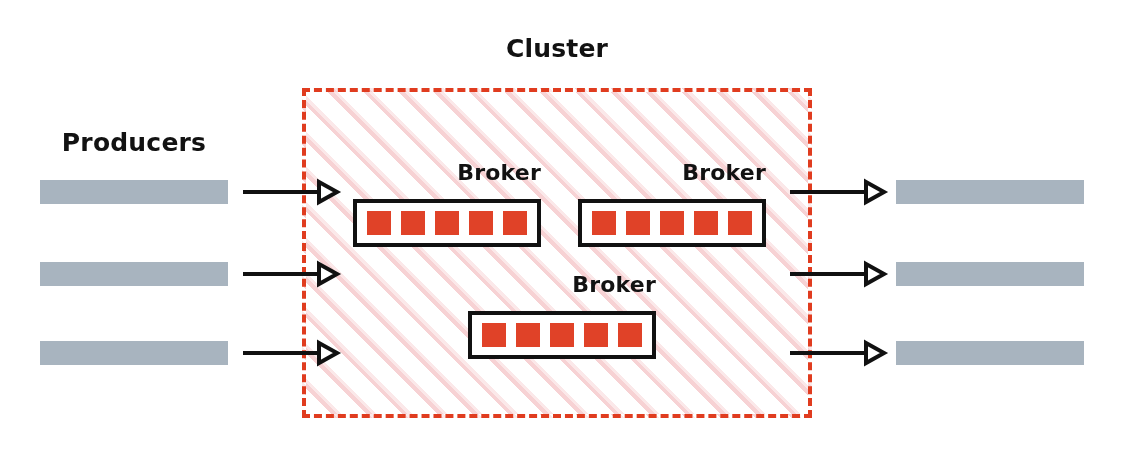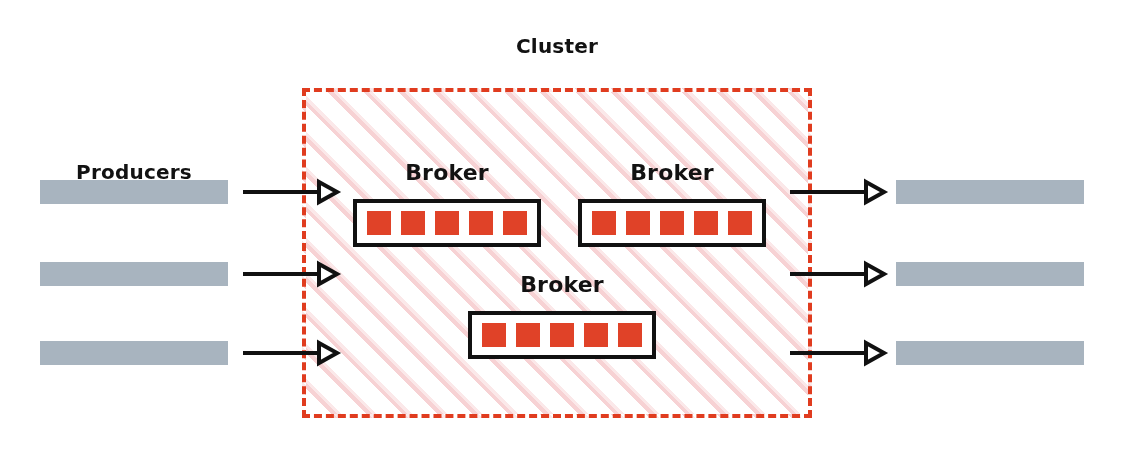--- a/index.html
+++ b/index.html
@@ -21,28 +21,28 @@
   
   .label {
     position: absolute;
     color: #121212;
     font-weight: 700;
     letter-spacing: 0.2px;
     white-space: nowrap;
     text-align: center;
     font-family: "DejaVu Sans", sans-serif;
   }
-  .label-big  { font-size: 20px; }
+  .label-big  { font-size: 25px; }
   .label-mid  { font-size: 22px; }
 
   #cluster-title   { left: 402px; top: 34px;  width: 310px; }
-  #producers-title { left:   4px; top: 128px; width: 260px; margin-top: 32px; }
+  #producers-title { left:   4px; top: 128px; width: 260px; }
   #consumers-title { left: 860px; top: 128px; width: 260px; }
 
-  .broker-title { width: 188px; }
+  .broker-title { width: 188px; text-align: right; }
   #broker-title-1 { left: 353px; top: 160px; }
   #broker-title-2 { left: 578px; top: 160px; }
   #broker-title-3 { left: 468px; top: 272px; }
 
   
   #cluster-box {
     position: absolute;
     left: 302px;
     top: 88px;
     width: 510px;

